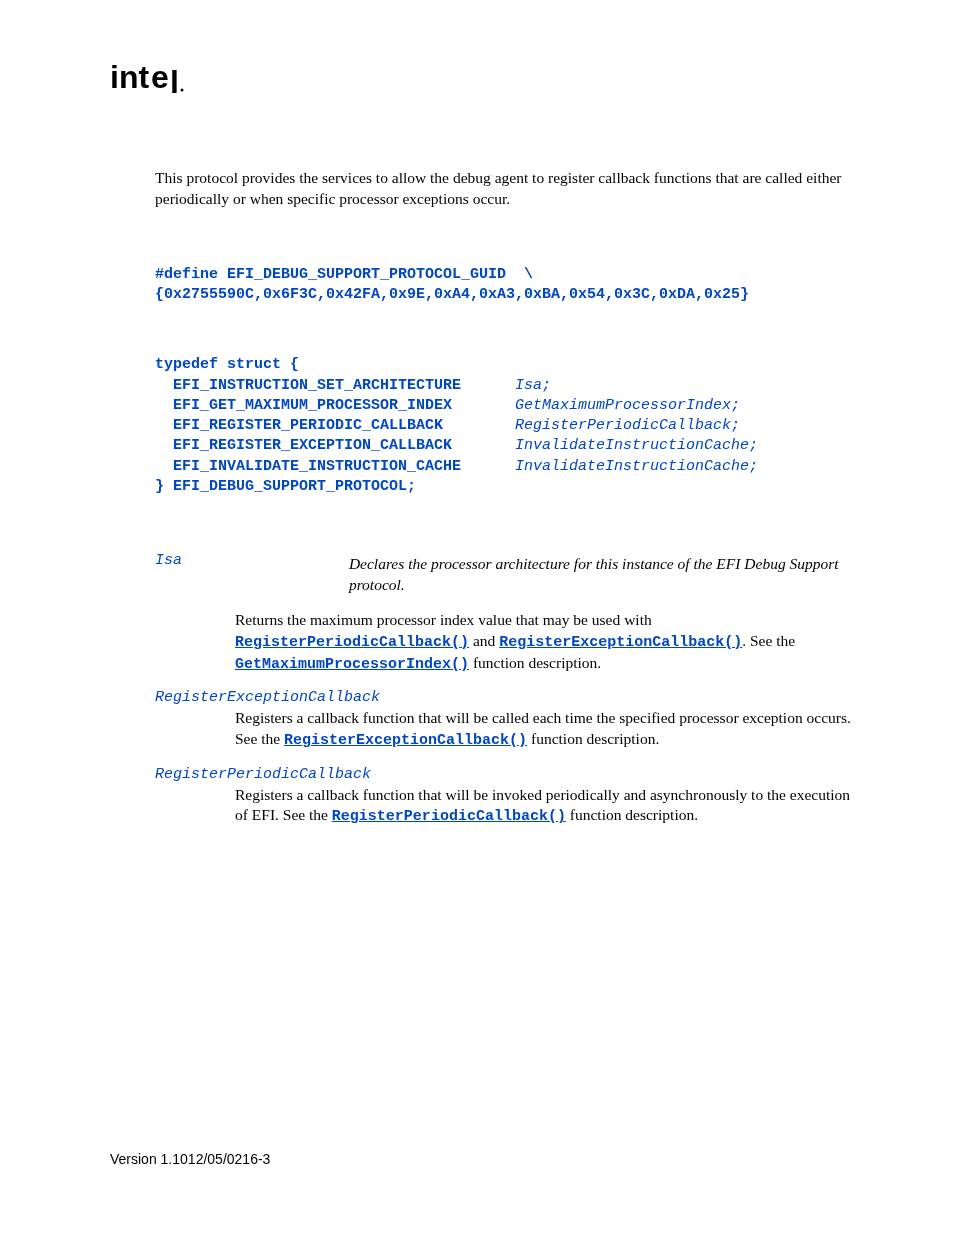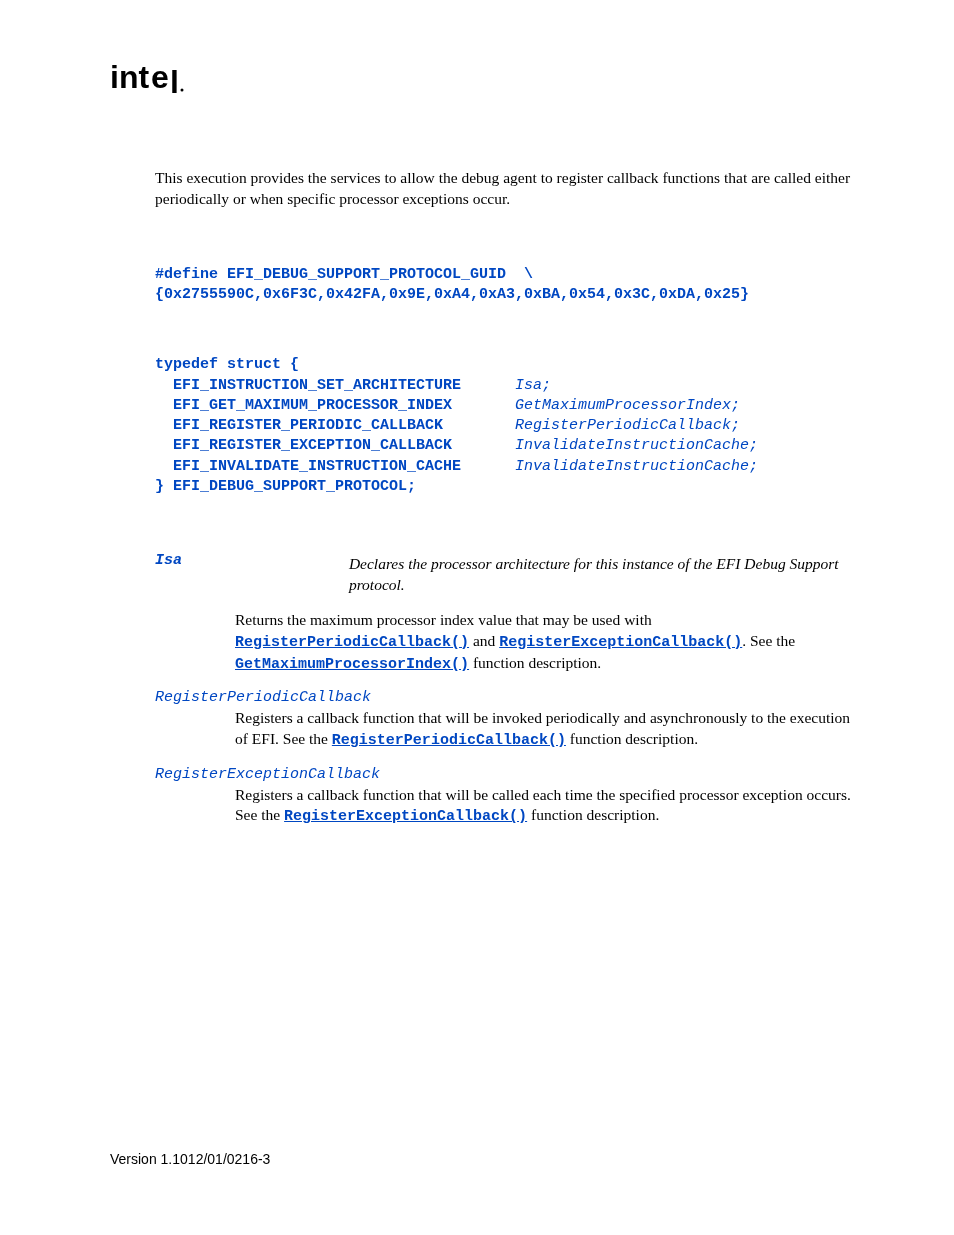--- a/index.html
+++ b/index.html
@@ -50,21 +50,20 @@
   }
   .param-desc {
     margin-left: 80px;
     line-height: 1.35;
     margin-top: 2px;
   }
   .param-inline .param-name {
     display: inline-block;
     width: 190px;
     vertical-align: top;
-    font-weight: bold;
   }
   .param-inline .param-desc {
     display: inline-block;
     width: calc(100% - 200px);
     margin-left: 0;
     vertical-align: top;
     font-style: italic;
   }
   .fn-link {
     font-family: "Courier New", Courier, monospace;
@@ -91,21 +90,21 @@
 
   <div class="logo">
     <svg width="80" height="36" viewBox="0 0 80 36">
       <text x="0" y="28" font-family="Arial,Helvetica,sans-serif" font-size="32" font-weight="bold" fill="#000">int</text>
       <text x="41" y="28" font-family="Arial,Helvetica,sans-serif" font-size="32" font-weight="bold" fill="#000">e</text>
       <text x="60" y="33" font-family="Arial,Helvetica,sans-serif" font-size="32" font-weight="bold" fill="#000">l</text>
       <circle cx="72" cy="30" r="1.5" fill="#000"></circle>
     </svg>
   </div>
 
-  <p class="intro">This execution provides the services to allow the debug agent to register callback functions that are called either periodically or when specific processor exceptions occur.</p>
+  <p class="intro">This protocol provides the services to allow the debug agent to register callback functions that are called either periodically or when specific processor exceptions occur.</p>
 
   <div class="code-block guid-block"><span>#define EFI_DEBUG_SUPPORT_PROTOCOL_GUID  \</span>
 <span>{0x2755590C,0x6F3C,0x42FA,0x9E,0xA4,0xA3,0xBA,0x54,0x3C,0xDA,0x25}</span></div>
 
   <div class="code-block struct-block"><span>typedef struct {</span>
   <span>EFI_INSTRUCTION_SET_ARCHITECTURE</span>      <span class="member-ital">Isa;</span>
   <span>EFI_GET_MAXIMUM_PROCESSOR_INDEX</span>       <span class="member-ital">GetMaximumProcessorIndex;</span>
   <span>EFI_REGISTER_PERIODIC_CALLBACK</span>        <span class="member-ital">RegisterPeriodicCallback;</span>
   <span>EFI_REGISTER_EXCEPTION_CALLBACK</span>       <span class="member-ital">InvalidateInstructionCache;</span>
   <span>EFI_INVALIDATE_INSTRUCTION_CACHE</span>      <span class="member-ital">InvalidateInstructionCache;</span>
@@ -118,34 +117,34 @@
       <span class="param-desc">Declares the processor architecture for this instance of the EFI Debug Support protocol.</span>
     </div>
 
     <div class="param-row">
       <div class="param-desc">
         <span>Returns the maximum processor index value that may be used with </span><a class="fn-link">RegisterPeriodicCallback()</a><span> and </span><a class="fn-link">RegisterExceptionCallback()</a><span>.  See the </span><a class="fn-link">GetMaximumProcessorIndex()</a><span> function description.</span>
       </div>
     </div>
 
     <div class="param-row">
-      <span class="param-name">RegisterPeriodicCallback</span>
+      <span class="param-name">RegisterExceptionCallback</span>
       <div class="param-desc">
-        <span>Registers a callback function that will be invoked periodically and asynchronously to the execution of EFI.  See the </span><a class="fn-link">RegisterPeriodicCallback()</a><span> function description.</span>
+        <span>Registers a callback function that will be called each time the specified processor exception occurs.  See the </span><a class="fn-link">RegisterExceptionCallback()</a><span> function description.</span>
       </div>
     </div>
 
     <div class="param-row">
-      <span class="param-name">RegisterExceptionCallback</span>
+      <span class="param-name">RegisterPeriodicCallback</span>
       <div class="param-desc">
-        <span>Registers a callback function that will be called each time the specified processor exception occurs.  See the </span><a class="fn-link">RegisterExceptionCallback()</a><span> function description.</span>
+        <span>Registers a callback function that will be invoked periodically and asynchronously to the execution of EFI.  See the </span><a class="fn-link">RegisterPeriodicCallback()</a><span> function description.</span>
       </div>
     </div>
 
   </div>
 
 </div>
 
 <div class="footer">
   <span>Version 1.10</span>
-  <span>12/01/02</span>
+  <span>12/05/02</span>
   <span>16-3</span>
 </div>
 
 </body></html>

